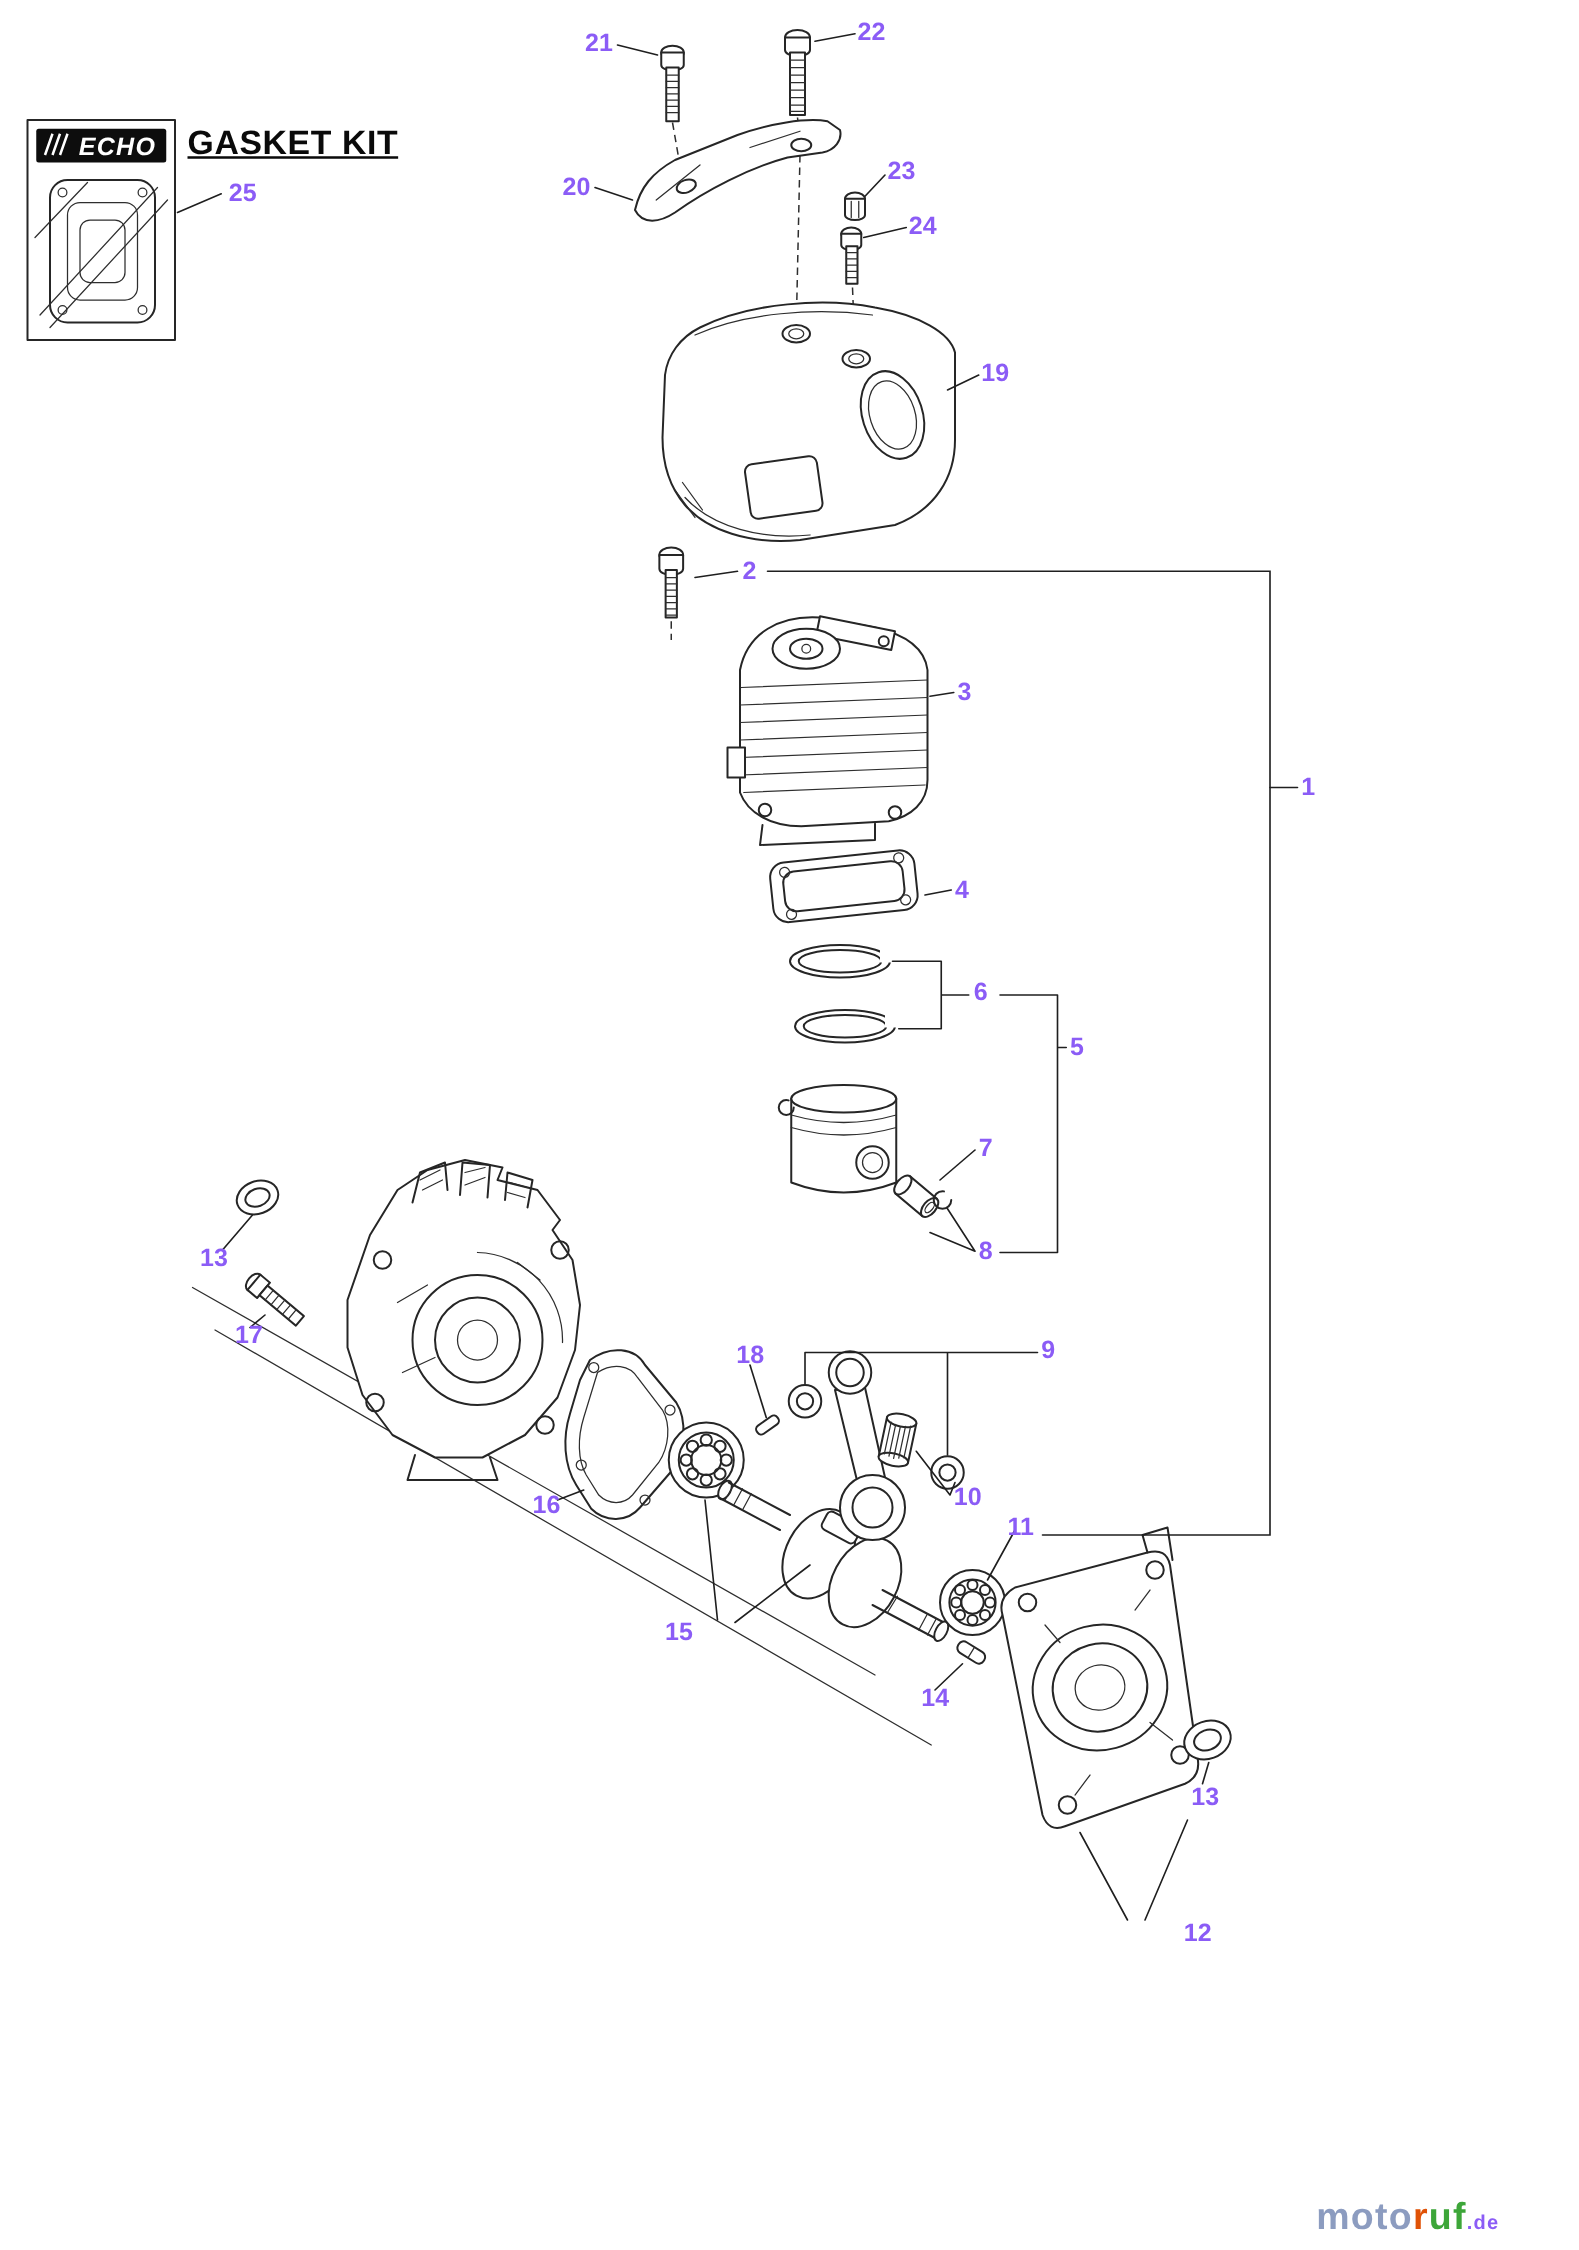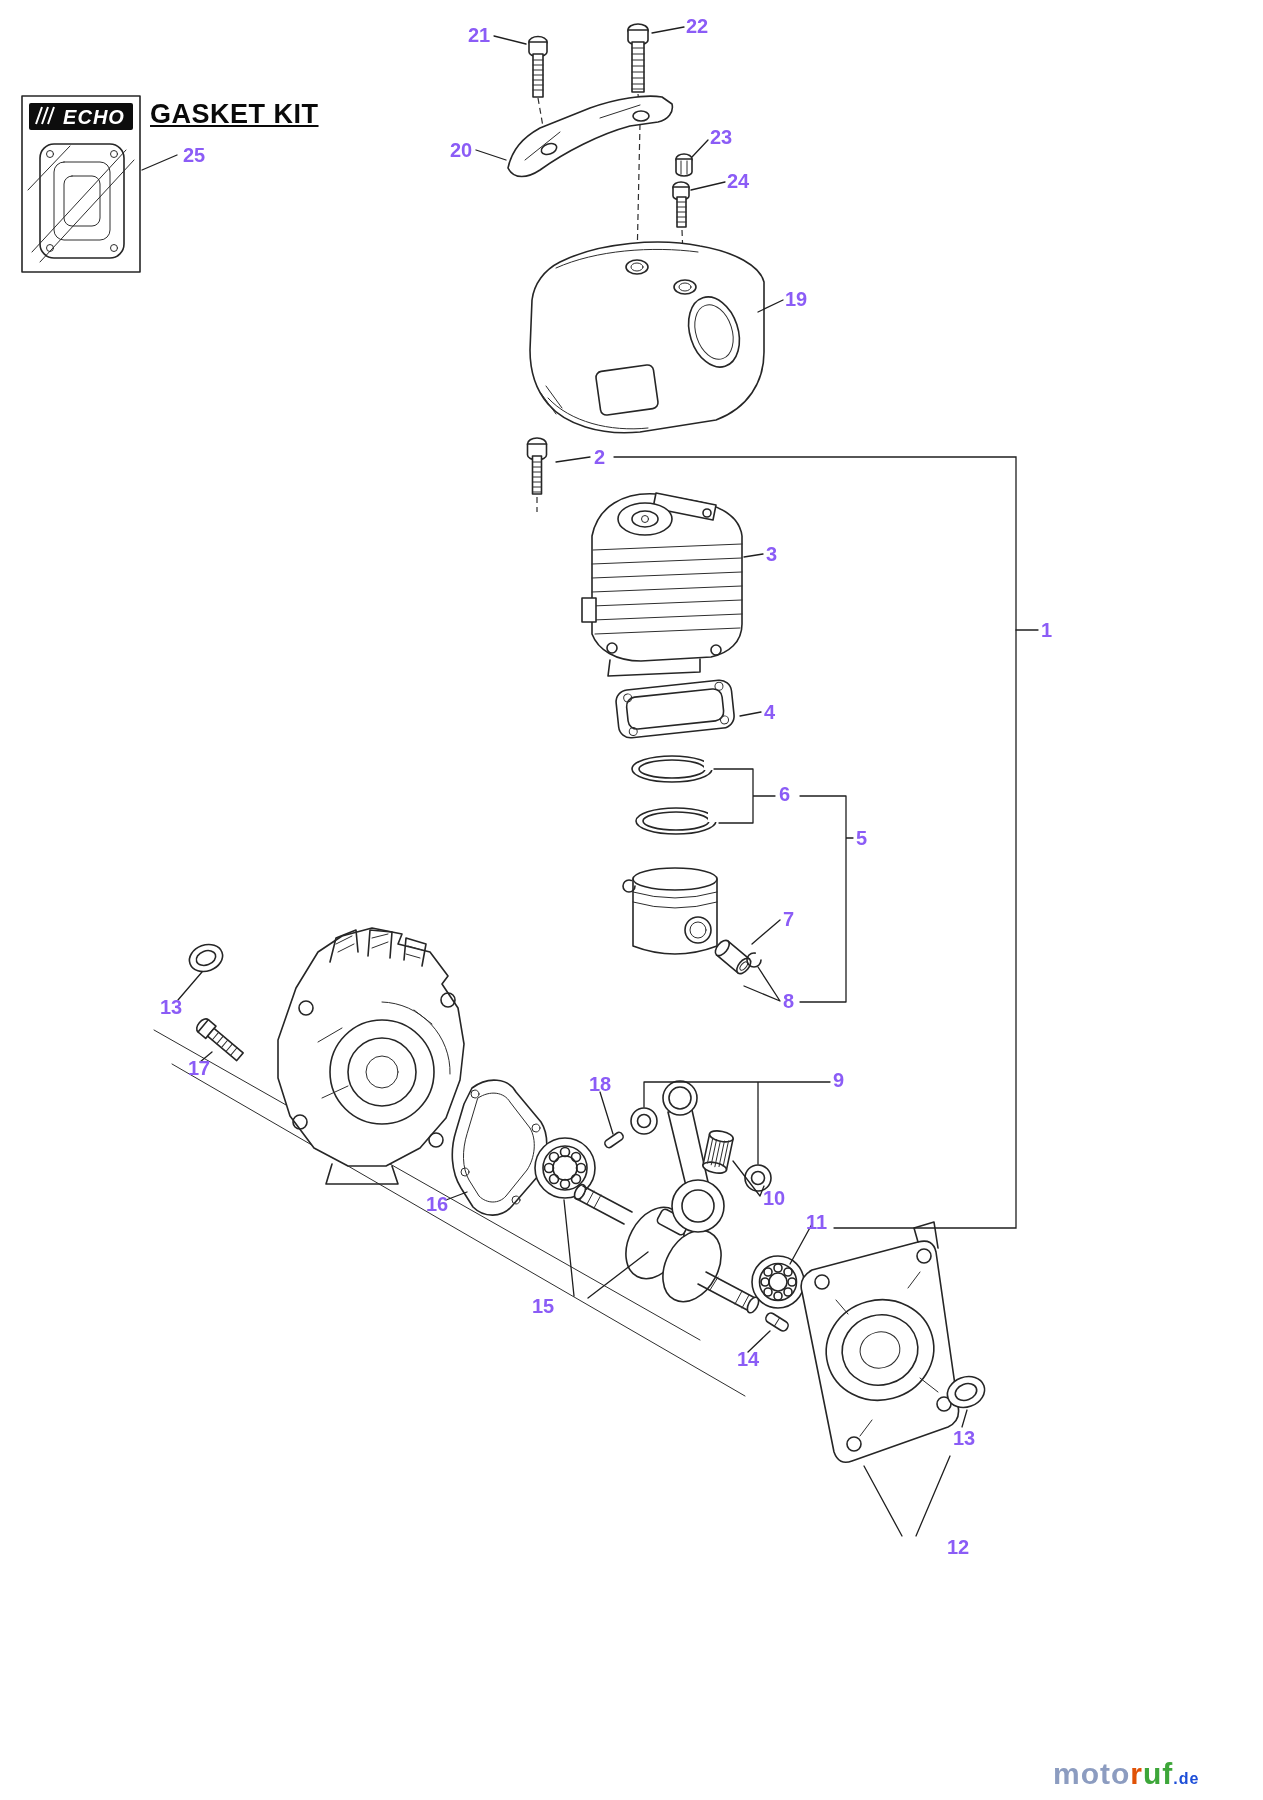--- a/index.html
+++ b/index.html
@@ -364,15 +364,15 @@
       <div class="callout" style="left: 589px; top: 1074px;">18</div>
       <div class="callout" style="left: 426px; top: 1194px;">16</div>
       <div class="callout" style="left: 763px; top: 1188px;">10</div>
       <div class="callout" style="left: 806px; top: 1212px;">11</div>
       <div class="callout" style="left: 532px; top: 1296px;">15</div>
       <div class="callout" style="left: 737px; top: 1349px;">14</div>
       <div class="callout" style="left: 947px; top: 1537px;">12</div>
       <div class="callout" style="left: 953px; top: 1428px;">13</div>
     </div>
 
-<div class="watermark"><span style="color: rgb(140, 156, 192);">moto</span><span style="color: rgb(224, 82, 6);">r</span><span style="color: rgb(61, 166, 57);">uf</span><span class="wm-small" style="color: #1d4ed8;">.de</span></div>
+<div class="watermark"><span style="color: rgb(140, 156, 192);">moto</span><span style="color: rgb(224, 82, 6);">r</span><span style="color: rgb(61, 166, 57);">uf</span><span class="wm-small" style="color: #8b5cf6;">.de</span></div>
 
 </div>
 
 </body></html>

